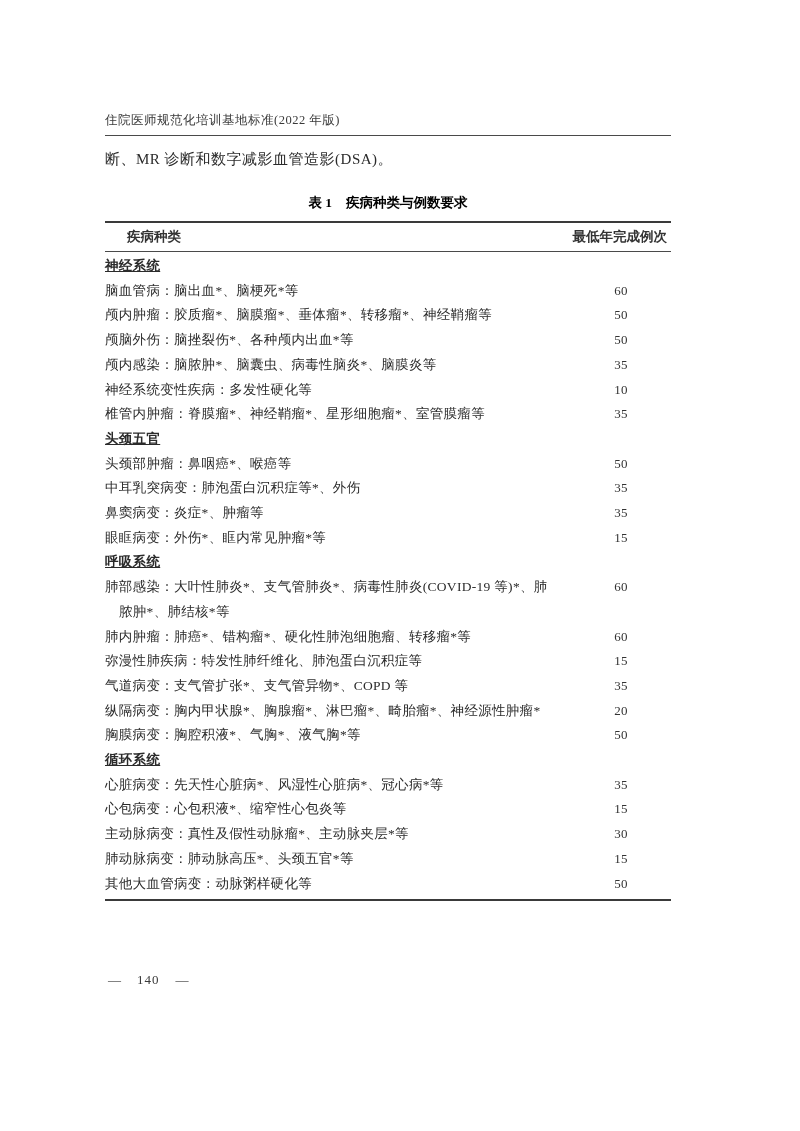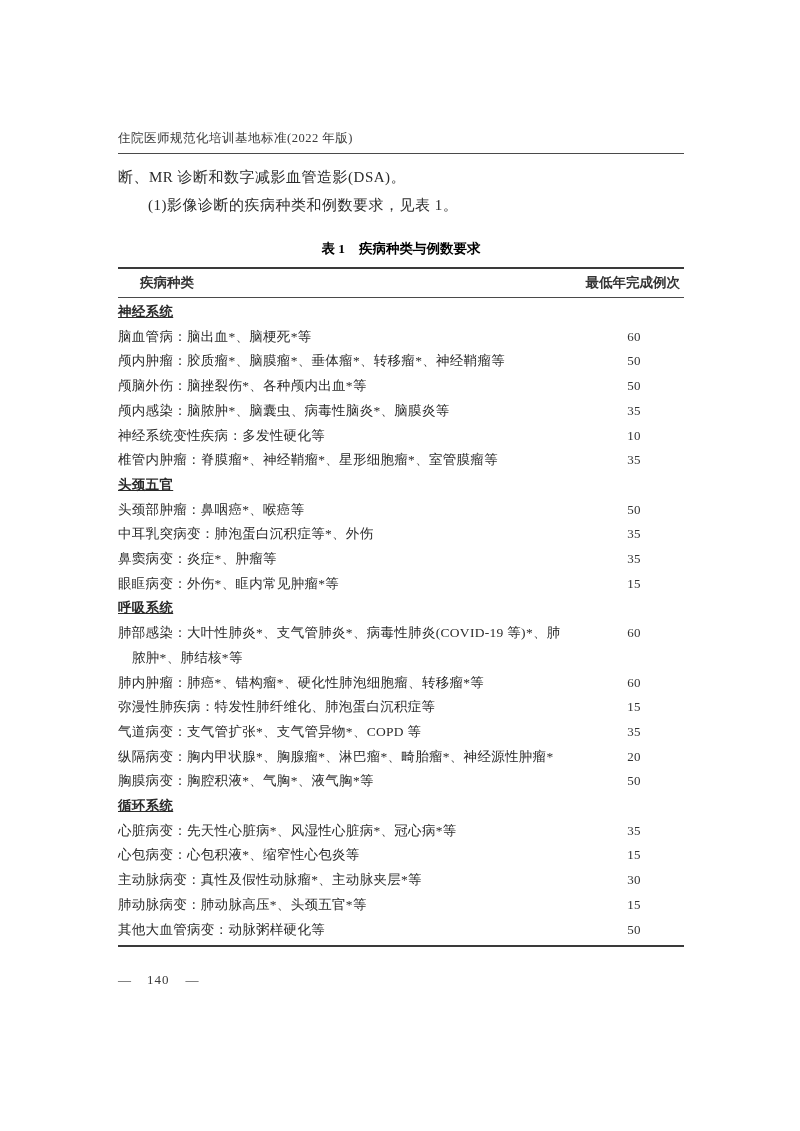--- a/index.html
+++ b/index.html
@@ -6,23 +6,22 @@
   .page{
     position:relative;
     width:800px;height:1131px;
     background:#ffffff;
     font-family:"Liberation Serif","DejaVu Serif",serif;
     color:#2b2b2b;
     overflow:hidden;
   }
   .content{
     position:absolute;
-    left:118px;top:112px;
+    left:105px;top:112px;
     width:566px;
-    margin-top:18px;
   }
   .running-header{
     font-size:12.5px;
     color:#3a3a3a;
     letter-spacing:0.5px;
     padding-bottom:6px;
     border-bottom:1px solid #4a4a4a;
   }
   .para-1{margin-top:13px;font-size:15px;line-height:21px;letter-spacing:0.5px;}
   .para-2{margin-top:7px;font-size:15px;line-height:21px;text-indent:2em;letter-spacing:0.5px;}
@@ -58,38 +57,37 @@
     width:100px;
     text-align:center;
     line-height:24.7px;
     font-size:13px;
     color:#333;
   }
   .trow.section .cell-name{font-weight:bold;text-decoration:underline;}
   .cont-line{padding-left:14px;}
   .page-footer{
     position:absolute;
-    left:118px;top:972px;
+    left:108px;top:972px;
     font-size:13px;
     color:#3a3a3a;
   }
   .page-footer .dash{display:inline-block;}
   .page-footer .pageno{display:inline-block;margin:0 16px;letter-spacing:1px;}
 </style>
 </head>
 <body>
 
 <div class="page">
   <div class="content">
 
     <div class="running-header">住院医师规范化培训基地标准(2022 年版)</div>
 
     <div class="para-1">断、MR 诊断和数字减影血管造影(DSA)。</div>
 
-    <div class="para-2">(1)影像诊断的疾病种类和例数要求，见表 1。</div>
 
     <div class="table-caption">
       <span class="cap-label">表 1</span><span>疾病种类与例数要求</span>
     </div>
 
     <div class="dtable">
       <div class="thead">
         <span class="th-name">疾病种类</span>
         <span class="th-value">最低年完成例次</span>
       </div>

